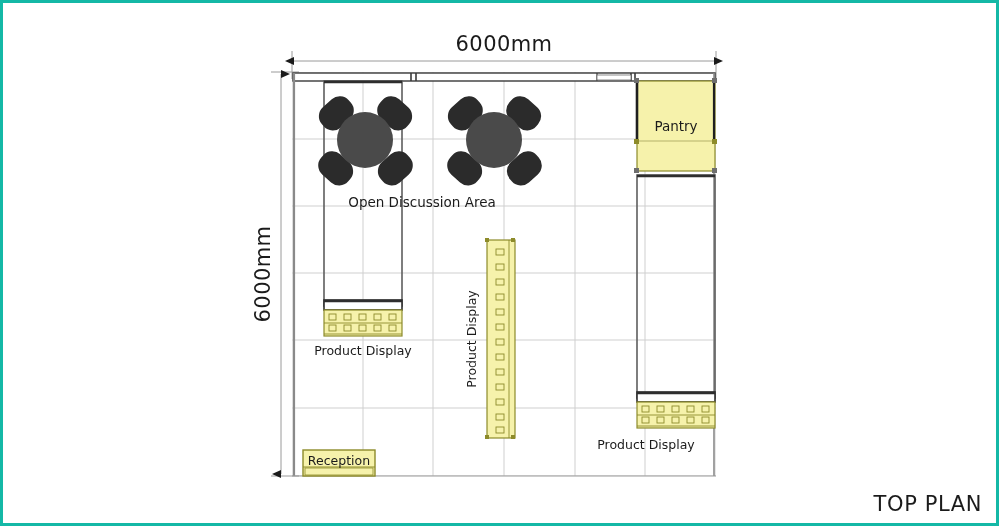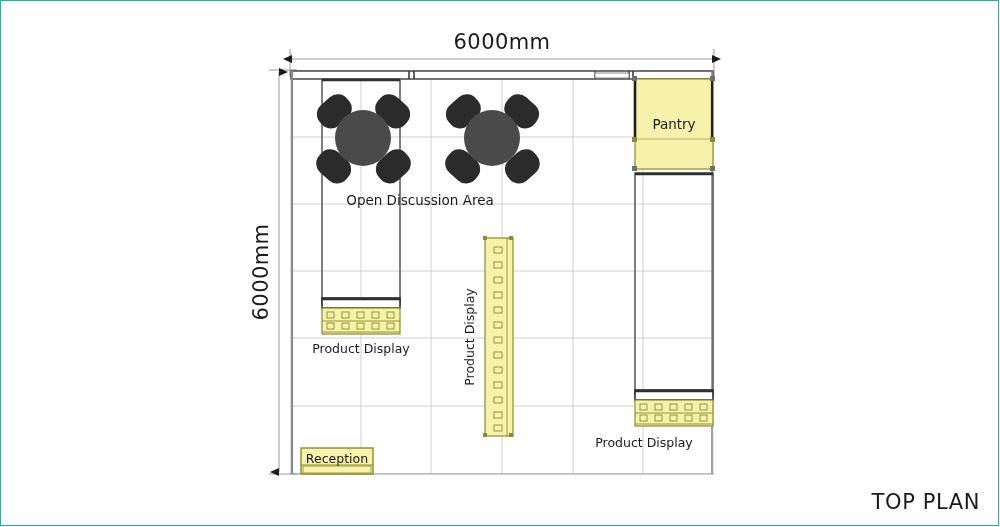--- a/index.html
+++ b/index.html
@@ -12,21 +12,21 @@
     height: 527px;
     position: relative;
     font-family: "DejaVu Sans", sans-serif;
     overflow: hidden;
   }
   #page-frame {
     position: absolute;
     left: 0; top: 0;
     width: 999px;
     height: 526px;
-    border: 1px solid #14b8a6;
+    border: 3px solid #14b8a6;
     box-sizing: border-box;
     background: #ffffff;
   }
   #plan-svg {
     position: absolute;
     left: 0; top: 0;
   }
   .dim-text {
     font-family: "DejaVu Sans", sans-serif;
     font-size: 21px;

